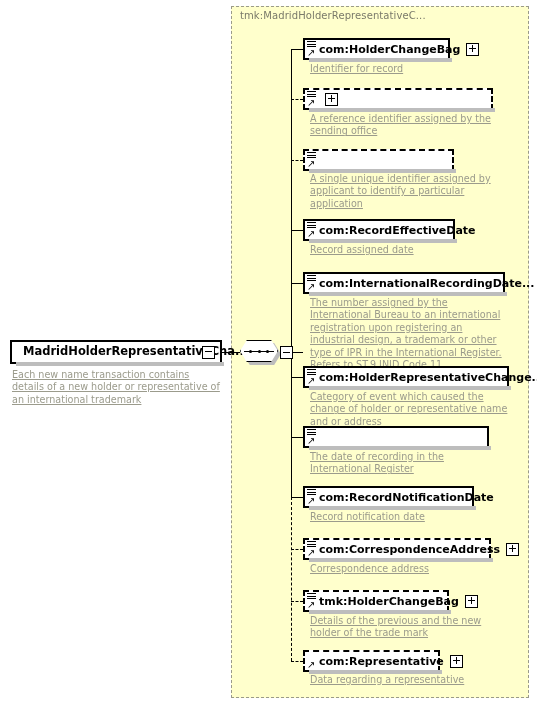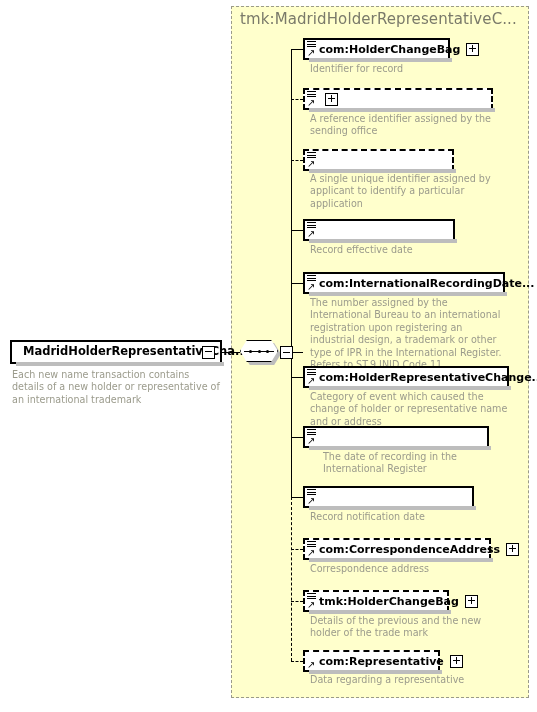--- a/index.html
+++ b/index.html
@@ -23,21 +23,21 @@
     width: 298px;
     height: 692px;
     border: 1px dashed #9a9a8a;
     background: #ffffcc;
     box-sizing: border-box;
   }
   #type-title {
     position: absolute;
     left: 240px;
     top: 10px;
-    font-size: 15px;
+    font-size: 10px;
     color: #7a7a6a;
     letter-spacing: .1px;
     white-space: nowrap;
   }
 
   
   .node-box {
     position: absolute;
     box-sizing: border-box;
     background: #ffffff;
@@ -151,20 +151,21 @@
   }
 
   
   .doc-text {
     position: absolute;
     font-size: 9.6px;
     color: #9b9b8c;
     line-height: 12.4px;
     white-space: pre-line;
     z-index: 4;
+    text-decoration: underline;
   }
   #root-doc {
     left: 12px;
     top: 369px;
     width: 212px;
   }
   .child-doc { width: 200px; }
 
   
   #sequence-node {
@@ -317,22 +318,23 @@
     </div>
     <div class="doc-text child-doc" style="left: 310px; top: 173px; width: 190px;">A single unique identifier assigned by applicant to identify a particular application</div>
     <div class="line-h" style="left: 291px; top: 230px; width: 12px;"></div>
     <div class="node-box child-box" style="left: 303px; top: 219px; width: 152px;">
       <span class="attr-glyph">
         <i></i>
         <i></i>
         <i></i>
       </span>
       <span class="arrow-glyph">↗</span>
-    </div>
-    <div class="doc-text child-doc" style="left: 310px; top: 244px; width: 200px;">Record effective date</div>
+      <span class="node-label">com:RecordEffectiveDate</span>
+    </div>
+    <div class="doc-text child-doc" style="left: 310px; top: 244px; width: 200px;">Record assigned date</div>
     <div class="line-h" style="left: 291px; top: 283px; width: 12px;"></div>
     <div class="node-box child-box" style="left: 303px; top: 272px; width: 202px;">
       <span class="attr-glyph">
         <i></i>
         <i></i>
         <i></i>
       </span>
       <span class="arrow-glyph">↗</span>
       <span class="node-label">com:InternationalRecordingDate...</span>
     </div>
@@ -350,29 +352,30 @@
     <div class="doc-text child-doc" style="left: 310px; top: 391px; width: 200px;">Category of event which caused the change of holder or representative name and or address</div>
     <div class="line-h" style="left: 291px; top: 437px; width: 12px;"></div>
     <div class="node-box child-box" style="left: 303px; top: 426px; width: 186px;">
       <span class="attr-glyph">
         <i></i>
         <i></i>
         <i></i>
       </span>
       <span class="arrow-glyph">↗</span>
     </div>
-    <div class="doc-text child-doc" style="left: 310px; top: 451px; width: 195px; margin-left: 13px;">The date of recording in the International Register</div>
+    <div class="doc-text child-doc" style="left: 310px; top: 451px; width: 195px;">The date of recording in the International Register</div>
     <div class="line-h" style="left: 291px; top: 497px; width: 12px;"></div>
     <div class="node-box child-box" style="left: 303px; top: 486px; width: 171px;">
       <span class="attr-glyph">
         <i></i>
         <i></i>
         <i></i>
       </span>
       <span class="arrow-glyph">↗</span>
+      <span class="node-label">com:RecordNotificationDate</span>
     </div>
     <div class="doc-text child-doc" style="left: 310px; top: 511px; width: 200px;">Record notification date</div>
     <div class="line-h dashed" style="left: 291px; top: 549px; width: 12px;"></div>
     <div class="node-box child-box optional" style="left: 303px; top: 538px; width: 188px;">
       <span class="attr-glyph">
         <i></i>
         <i></i>
         <i></i>
       </span>
       <span class="arrow-glyph">↗</span>

